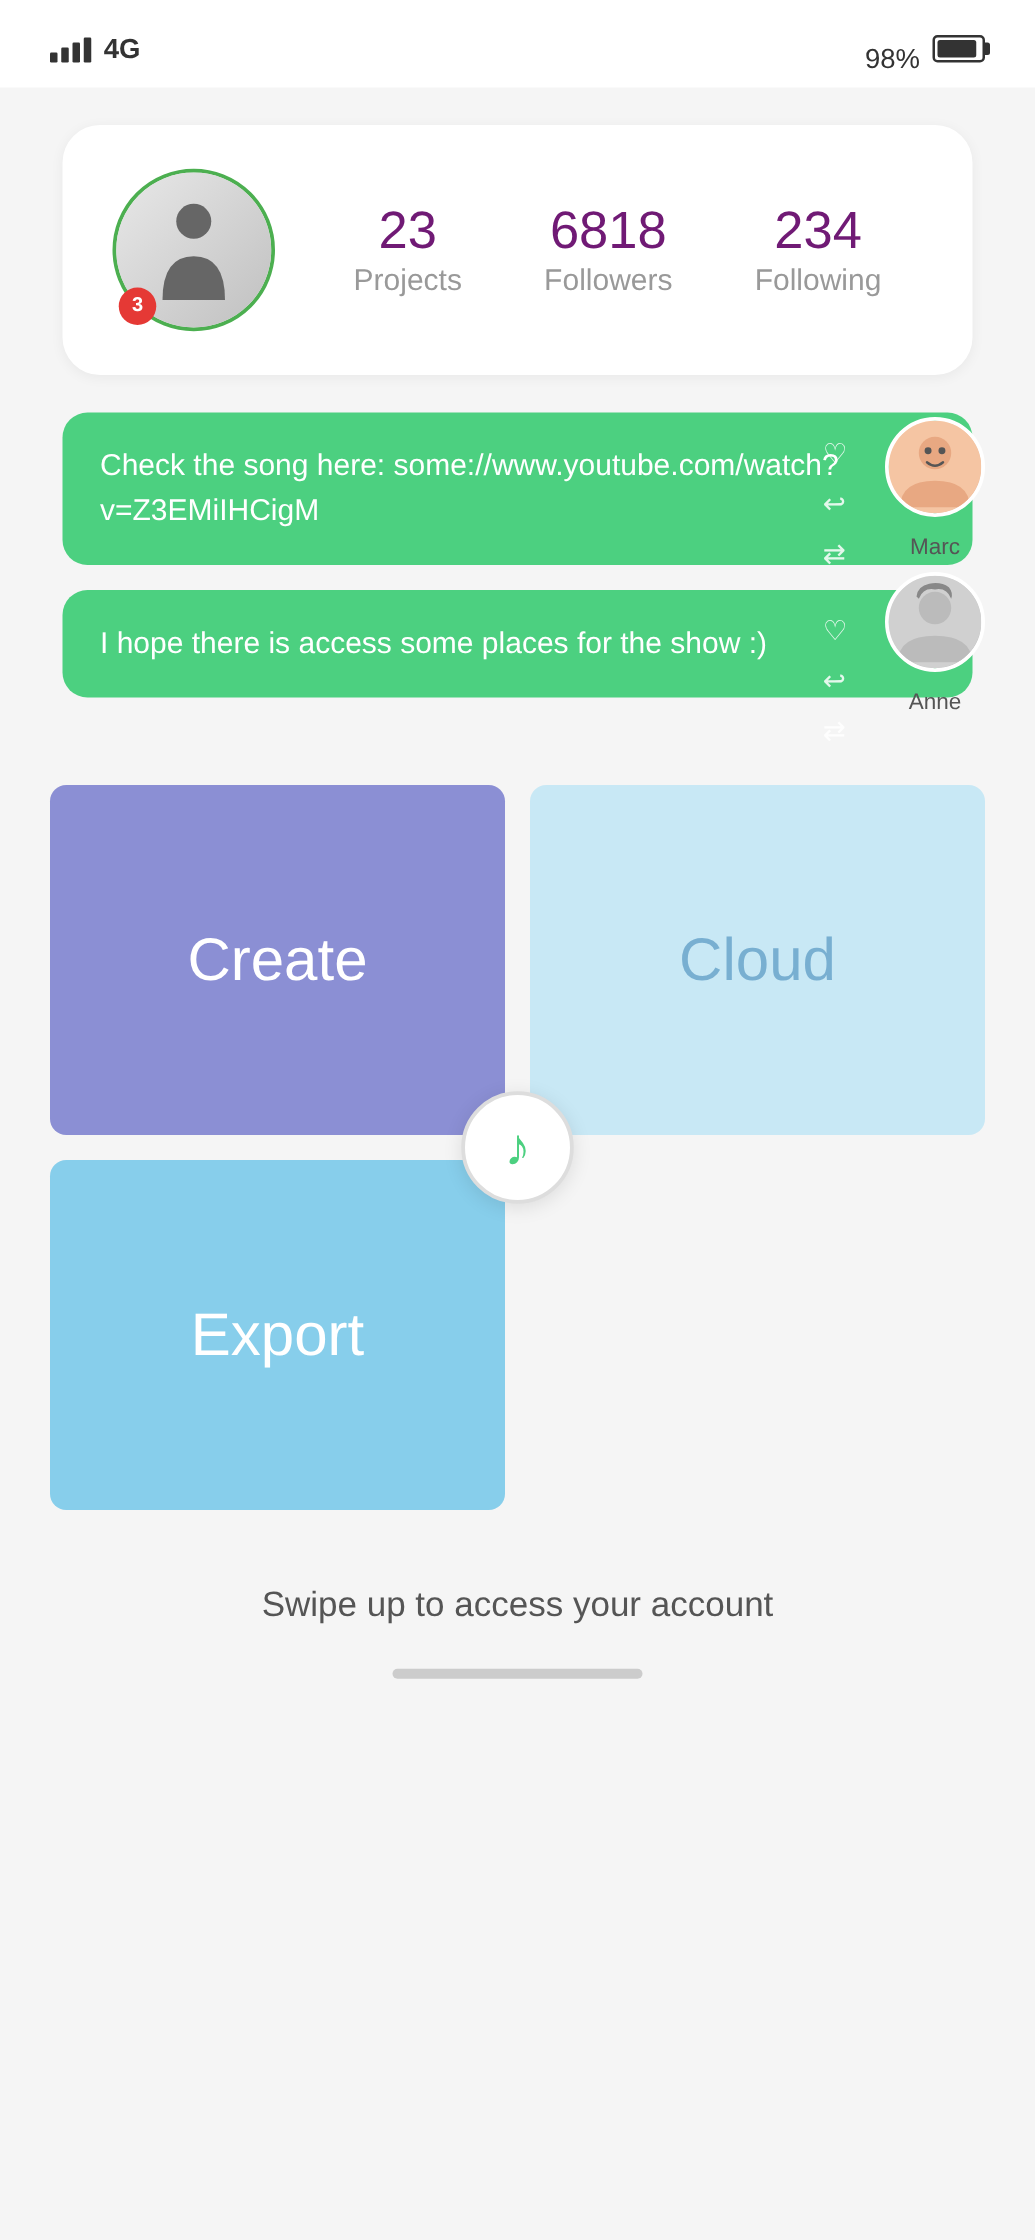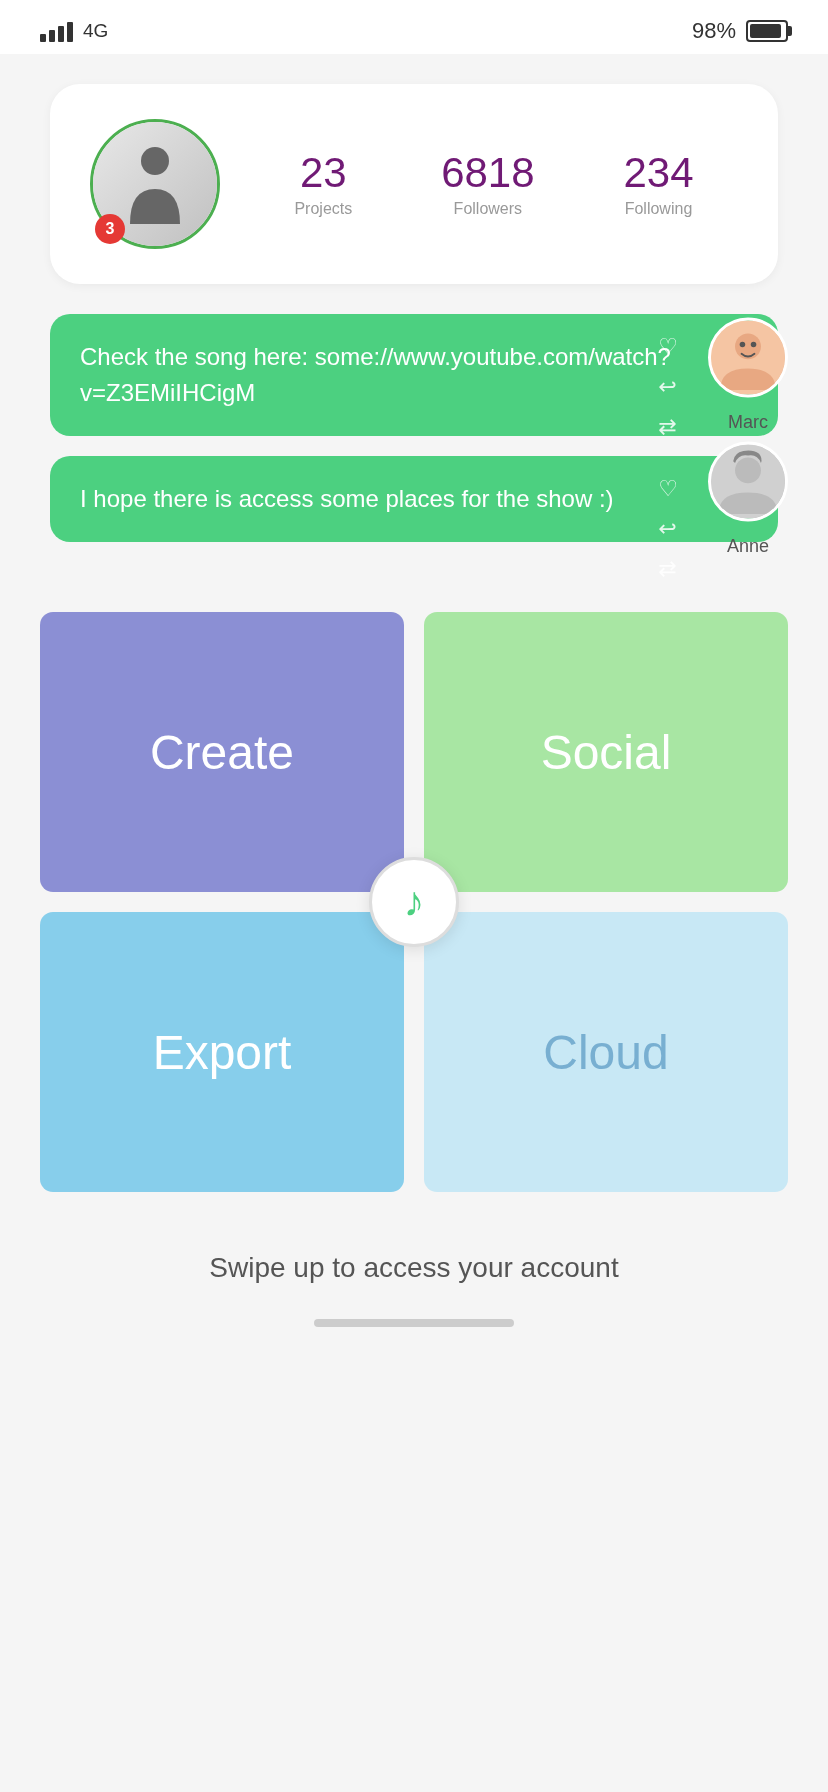--- a/index.html
+++ b/index.html
@@ -35,32 +35,33 @@
     .signal-bar {
       width: 6px;
       background: #333;
       border-radius: 1px;
     }
     .signal-bar:nth-child(1) { height: 8px; }
     .signal-bar:nth-child(2) { height: 12px; }
     .signal-bar:nth-child(3) { height: 16px; }
     .signal-bar:nth-child(4) { height: 20px; }
     .network-label {
-      font-size: 19px;
-      font-weight: 400;
+      font-size: 22px;
+      font-weight: 700;
       color: #333;
     }
     .status-right {
       display: flex;
       align-items: center;
       gap: 10px;
     }
     .battery-pct {
       font-size: 22px;
       color: #333;
+      margin-top: 16px;
     }
     .battery-icon {
       width: 42px;
       height: 22px;
       border: 2px solid #333;
       border-radius: 4px;
       position: relative;
       display: flex;
       align-items: center;
       padding: 2px;
@@ -141,21 +142,21 @@
     .stat-item {
       text-align: center;
     }
     .stat-number {
       font-size: 42px;
       font-weight: 300;
       color: #701a75;
       line-height: 1.1;
     }
     .stat-label {
-      font-size: 16px;
+      font-size: 24px;
       color: #999;
       margin-top: 4px;
     }
 
     
     .messages-section {
       padding: 10px 50px 20px;
     }
     .message-bubble {
       background: #4CD080;
@@ -397,29 +398,26 @@
       <span class="msg-avatar-name">Anne</span>
     </div>
   </div>
 </div>
 
 <div class="grid-section">
   <div class="grid-container">
     <div class="grid-tile tile-create">
       <span class="grid-tile-label">Create</span>
     </div>
-    <div class="grid-tile tile-social">
-      <span class="grid-tile-label">Social</span>
+    <div class="grid-tile tile-cloud">
+      <span class="grid-tile-label">Cloud</span>
     </div>
     <div class="grid-tile tile-export">
       <span class="grid-tile-label">Export</span>
     </div>
-    <div class="grid-tile tile-cloud">
-      <span class="grid-tile-label">Cloud</span>
-    </div>
 
     <div class="center-logo">
       <span class="music-note">♪</span>
     </div>
   </div>
 </div>
 
 <div class="bottom-section">
   <p class="swipe-text">Swipe up to access your account</p>
 </div>

